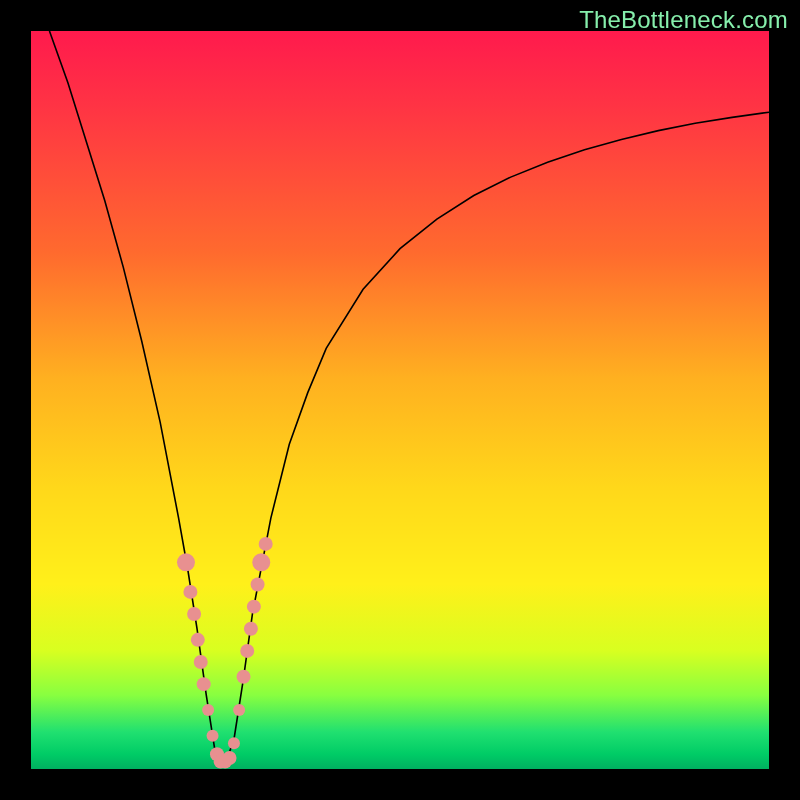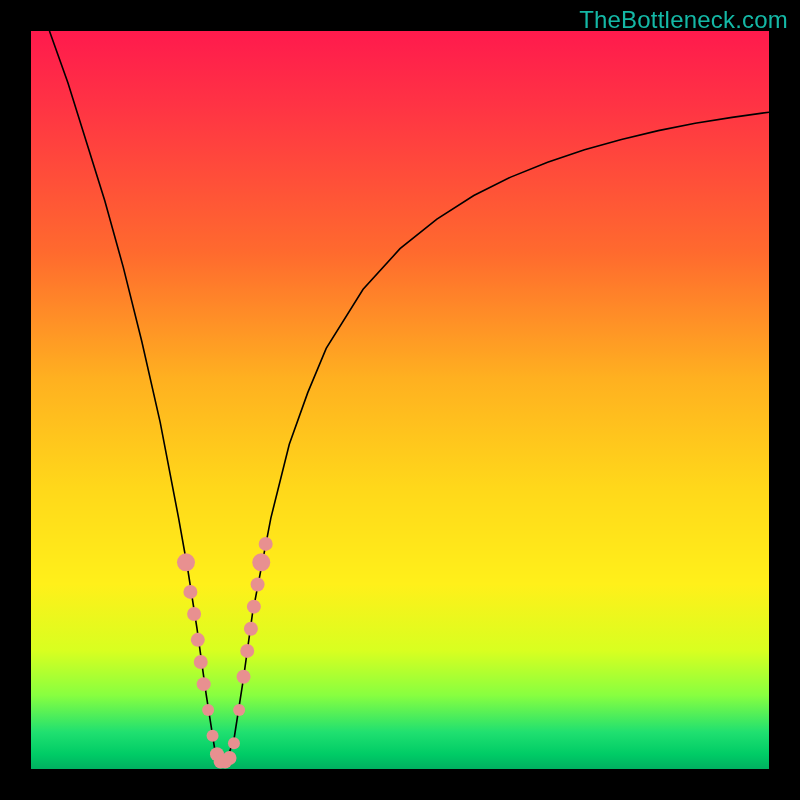--- a/index.html
+++ b/index.html
@@ -38,21 +38,21 @@
       #88ff40 90%,
       #20e070 95%,
       #00cc66 98%,
       #00b060 100%
     );
   }
   .watermark {
     position: absolute;
     top: 6px;
     right: 12px;
-    color: #14b8a6;
+    color: #86efac;
     font-size: 24px;
     font-weight: 400;
     letter-spacing: 0.2px;
     user-select: none;
   }
   svg.overlay {
     position: absolute;
     left: 31px;
     top: 31px;
     width: 738px;

